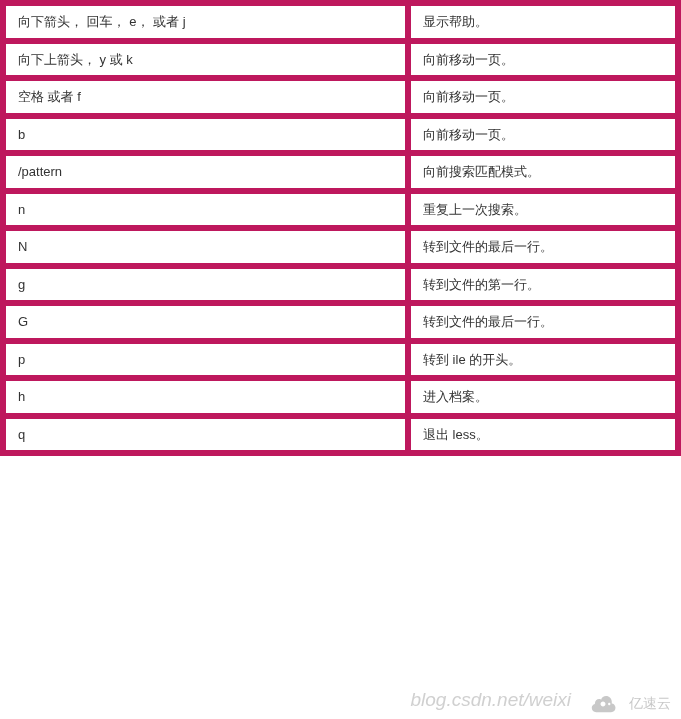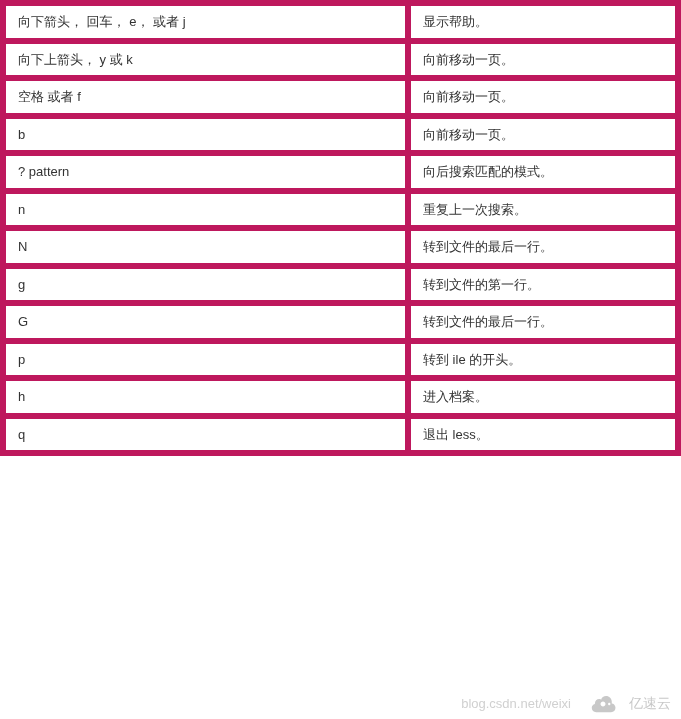--- a/index.html
+++ b/index.html
@@ -30,23 +30,24 @@
       width: 60%;
     }
     td:last-child {
       width: 40%;
     }
     .watermark-url {
       position: fixed;
       bottom: 8px;
       right: 110px;
       color: #d0d0d0;
-      font-size: 13px;
+      font-size: 19px;
       font-family: Arial, sans-serif;
       pointer-events: none;
+      font-style: italic;
     }
     .watermark-logo {
       position: fixed;
       bottom: 6px;
       right: 10px;
       color: #c8c8c8;
       font-size: 14px;
       pointer-events: none;
       display: flex;
       align-items: center;
@@ -73,22 +74,22 @@
       </tr>
       <tr>
         <td>空格 或者 f</td>
         <td>向前移动一页。</td>
       </tr>
       <tr>
         <td>b</td>
         <td>向前移动一页。</td>
       </tr>
       <tr>
-        <td>? pattern</td>
-        <td>向后搜索匹配的模式。</td>
+        <td>/pattern</td>
+        <td>向前搜索匹配模式。</td>
       </tr>
       <tr>
         <td>n</td>
         <td>重复上一次搜索。</td>
       </tr>
       <tr>
         <td>N</td>
         <td>转到文件的最后一行。</td>
       </tr>
       <tr>

